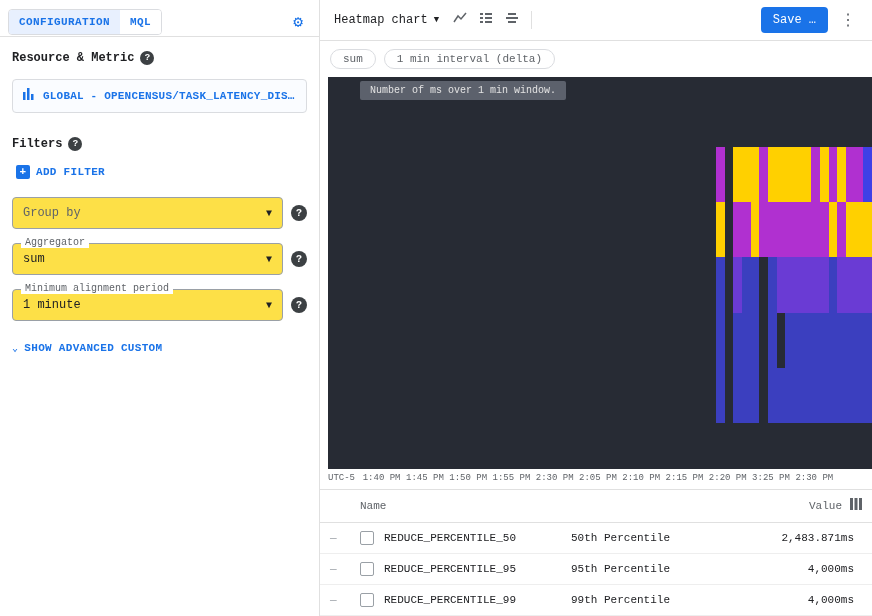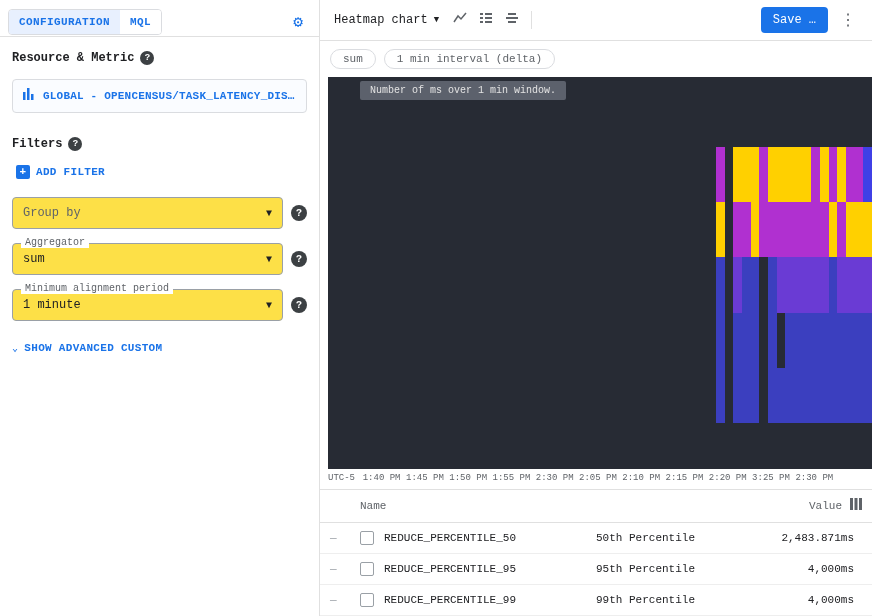--- a/index.html
+++ b/index.html
@@ -55,21 +55,21 @@
   .x-tick { flex: 1; font-size: 9px; color: #5f6368; text-align: center; }
   
   .legend { border-top: 1px solid #e0e0e0; }
   .legend-header { display: flex; align-items: center; padding: 8px 10px; border-bottom: 1px solid #e0e0e0; font-size: 11px; color: #5f6368; }
   .legend-header .col-icon { width: 30px; }
   .legend-header .col-name-h { width: 200px; display: flex; align-items: center; gap: 4px; }
   .legend-header .spacer { flex: 1; }
   .legend-row { display: flex; align-items: center; padding: 8px 10px; border-bottom: 1px solid #eee; font-size: 11px; }
   .dash { width: 30px; color: #9aa0a6; }
   .cb { width: 14px; height: 14px; border: 1.5px solid #9aa0a6; border-radius: 2px; margin-right: 10px; cursor: pointer; }
-  .metric-col { width: 212px; }
+  .metric-col { width: 187px; }
   .name-col { width: 150px; }
   .val-col { flex: 1; text-align: right; padding-right: 8px; }
   .view-cols-icon { color: #5f6368; font-size: 13px; cursor: pointer; }
 </style>
 </head>
 <body>
 
 <div class="app">
 
   <div class="left-panel">

